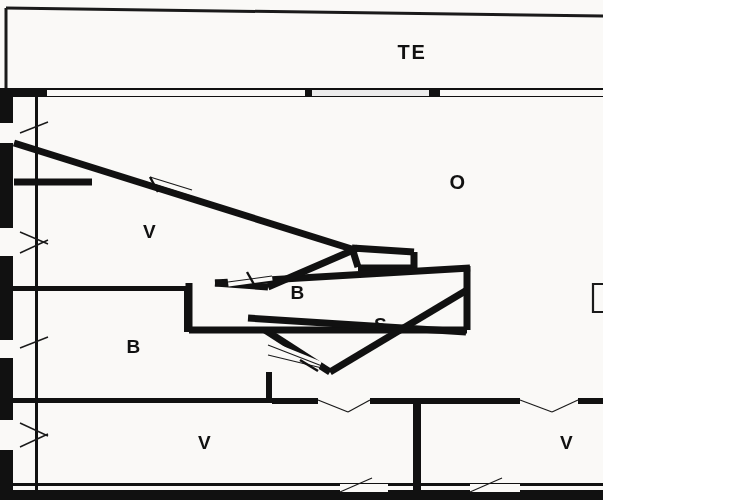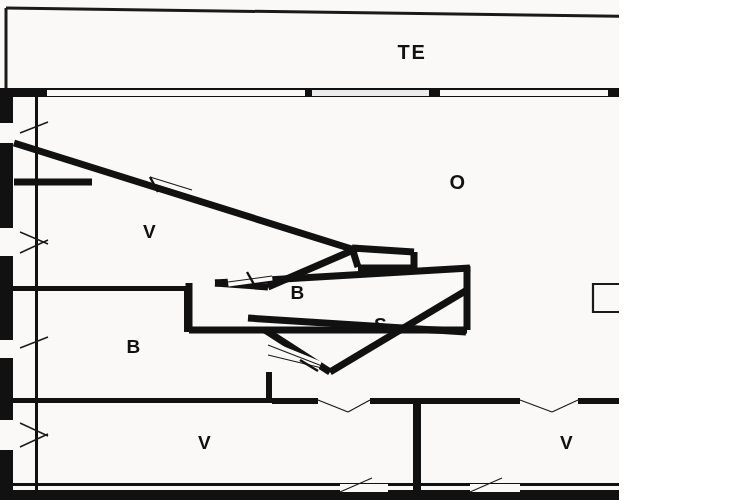--- a/index.html
+++ b/index.html
@@ -7,21 +7,20 @@
     padding: 0;
     background: #ffffff;
   }
   #plan-root {
     position: relative;
     width: 603px;
     height: 500px;
     background: #faf9f7;
     font-family: "Liberation Sans", sans-serif;
     overflow: hidden;
-    padding-left: 16px;
   }
   #plan-svg {
     position: absolute;
     left: 0;
     top: 0;
     width: 750px;
     height: 500px;
     display: block;
   }
   .room-label {

